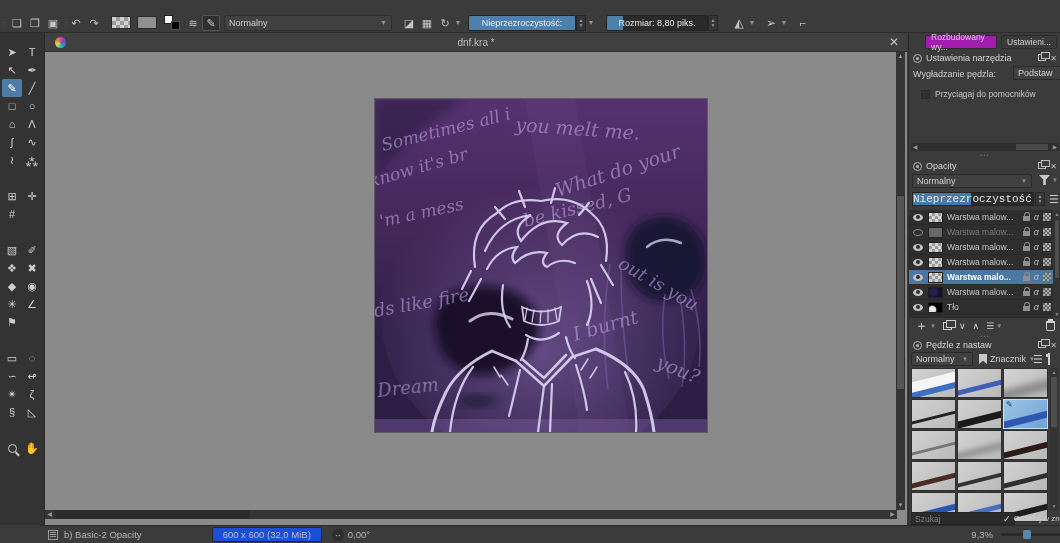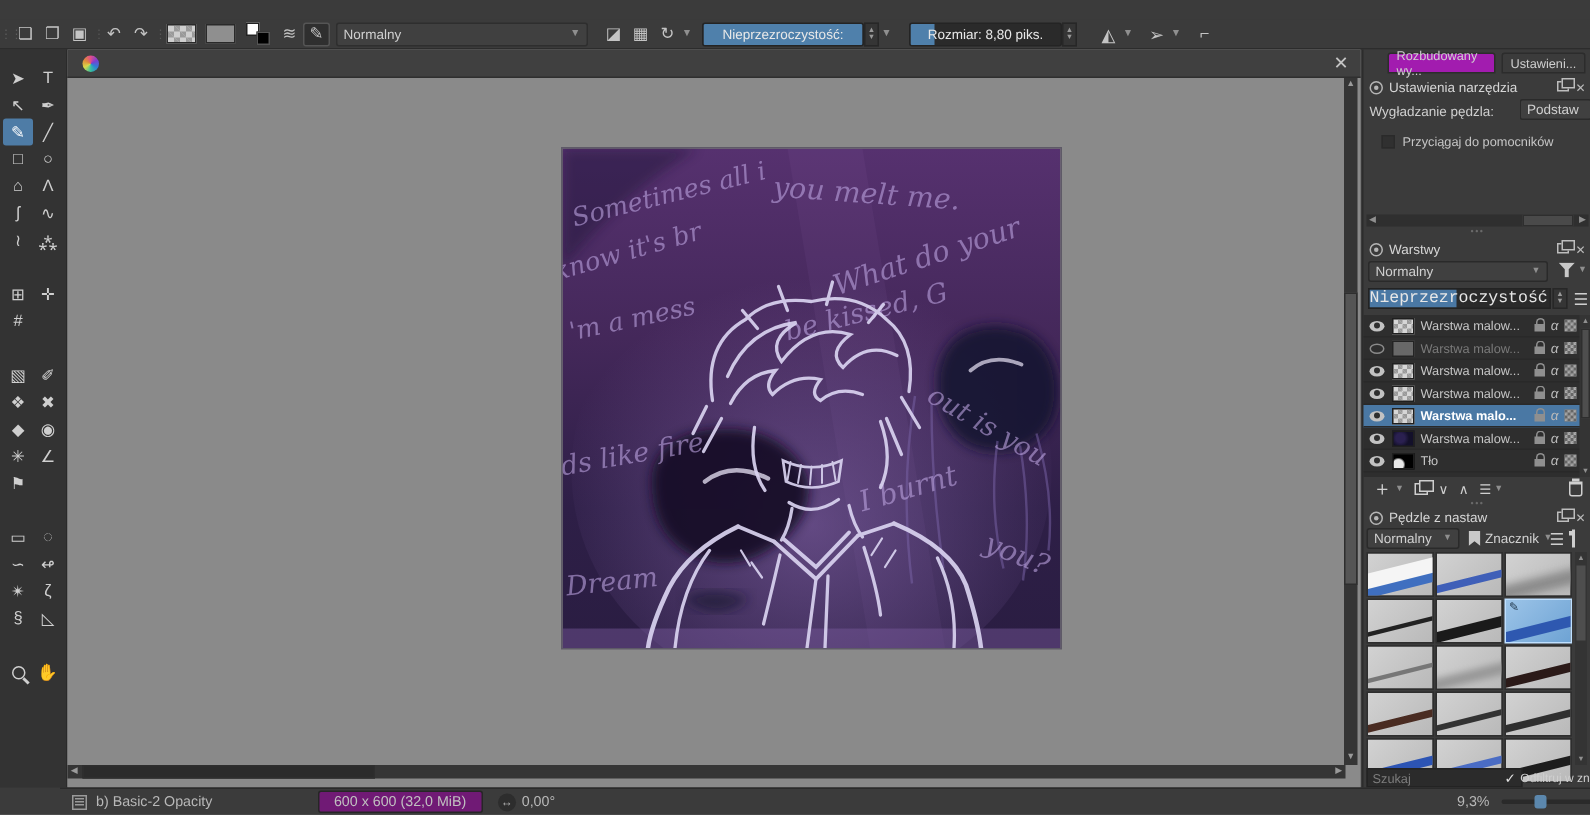--- a/index.html
+++ b/index.html
@@ -136,21 +136,21 @@
   #preset-vscroll .ar { position:absolute; left:0; width:8px; height:8px; color:#909090; font-size:5px; line-height:8px; text-align:center; }
   #preset-vscroll .thumb-v { position:absolute; left:1px; top:9px; width:6px; height:50px; background:#4e4e4e; }
   #preset-search { position:absolute; left:2px; top:479px; width:104px; height:13px; background:#2b2b2b; border:1px solid #232323; color:#cfcfcf; font-size:8.5px; padding:0 3px; font-family:"Liberation Sans",sans-serif; }
   #preset-search::placeholder { color:#7d7d7d; }
   #filter-check { position:absolute; left:94px; top:479px; height:13px; display:flex; align-items:center; gap:3px; font-size:8px; color:#cfcfcf; white-space:nowrap; }
 
   
   #statusbar { position:absolute; left:0; top:525px; width:1060px; height:18px; background:#3b3b3b; border-top:1px solid #2a2a2a; display:flex; align-items:center; font-size:9.5px; color:#b8b8b8;margin-left:40px; }
   #sb-icon { width:10px; height:10px; border:1px solid #9a9a9a; margin:0 6px 0 8px; display:flex; flex-direction:column; justify-content:space-evenly; padding:1px; }
   #sb-icon i { display:block; height:1px; background:#9a9a9a; }
-  .sb-pill { background:#701a75; border:1px solid #262626; border-radius:2px; padding:1px 10px; font-size:9.5px; color:#c0c0c0; }
+  .sb-pill { background:#1d4ed8; border:1px solid #262626; border-radius:2px; padding:1px 10px; font-size:9.5px; color:#c0c0c0; }
   .angle-glyph { width:12px; height:12px; border-radius:50%; background:#2d2d2d; color:#b8b8b8; font-size:8px; line-height:12px; text-align:center; margin-right:4px; }
   .zoom-slider { position:relative; width:72px; height:3px; background:#2a2a2a; border-radius:2px; margin:0 8px; }
   .zoom-slider .zthumb { position:absolute; left:22px; top:-3px; width:8px; height:9px; background:#5b87ad; border-radius:2px; }
   .fit-glyph { width:11px; height:9px; border:1px solid #9a9a9a; position:relative; margin-right:8px; }
   .fit-glyph::after { content:''; position:absolute; left:2px; bottom:-2px; width:5px; height:2px; background:#9a9a9a; }
 </style>
 </head>
 <body>
 
 <div id="app">
@@ -250,20 +250,21 @@
       <span class="tool">
           <span class="icon-zoom-t"></span>
         </span>
       <span class="tool">✋</span>
     </div>
   </div>
 
   <div id="canvas-area">
     <div id="canvas-tabbar">
       <span class="krita-logo"></span>
+      <span id="doc-tab-title">dnf.kra *</span>
       <span class="tab-close">✕</span>
     </div>
     <div id="viewport">
 
       <svg id="artwork" viewBox="0 0 332 333" xmlns="http://www.w3.org/2000/svg">
         <defs>
           <linearGradient id="bgg" x1="0" y1="0" x2="0" y2="1">
             <stop offset="0" stop-color="#56316f"></stop>
             <stop offset="0.38" stop-color="#44285a"></stop>
             <stop offset="0.72" stop-color="#2e1f47"></stop>
@@ -373,21 +374,21 @@
     <div class="hsb" style="left:2px;top:110px;width:148px">
       <span class="ar" style="left:0">◀</span>
       <div class="thumb" style="left:104px;width:34px"></div>
       <span class="ar" style="right:0">▶</span>
     </div>
     <div class="splitter" style="top:120px">•••</div>
 
     
     <div class="docker-head" style="top:126px">
       <span class="dk-icon"></span>
-      <span>Warstwy</span>
+      <span>Opacity</span>
       <span class="dk-btns">
           <span class="float-glyph"></span>
           <span>✕</span>
         </span>
     </div>
     <div class="mini-combo" style="left:3px;top:141px;width:120px">
       <span>Normalny</span>
       <span class="arrow">▼</span>
     </div>
     <div class="rp-abs" style="left:130px;top:142px;display:flex;align-items:center;gap:2px">

